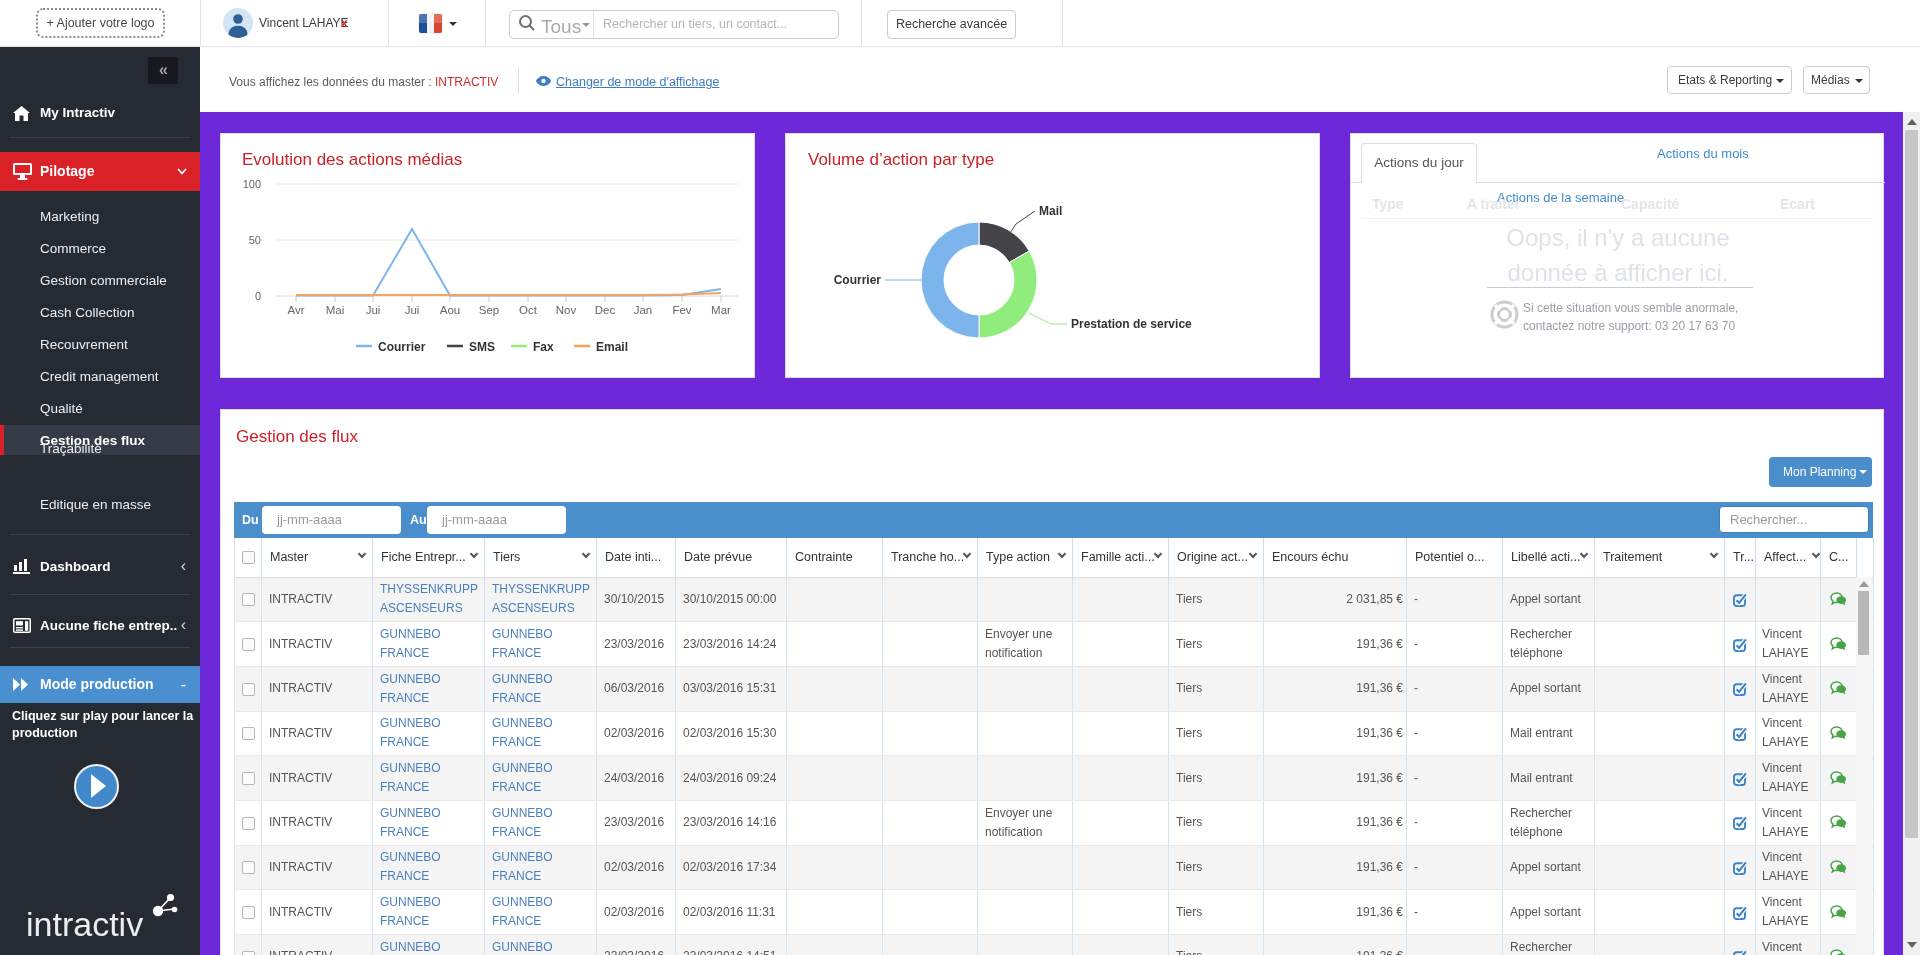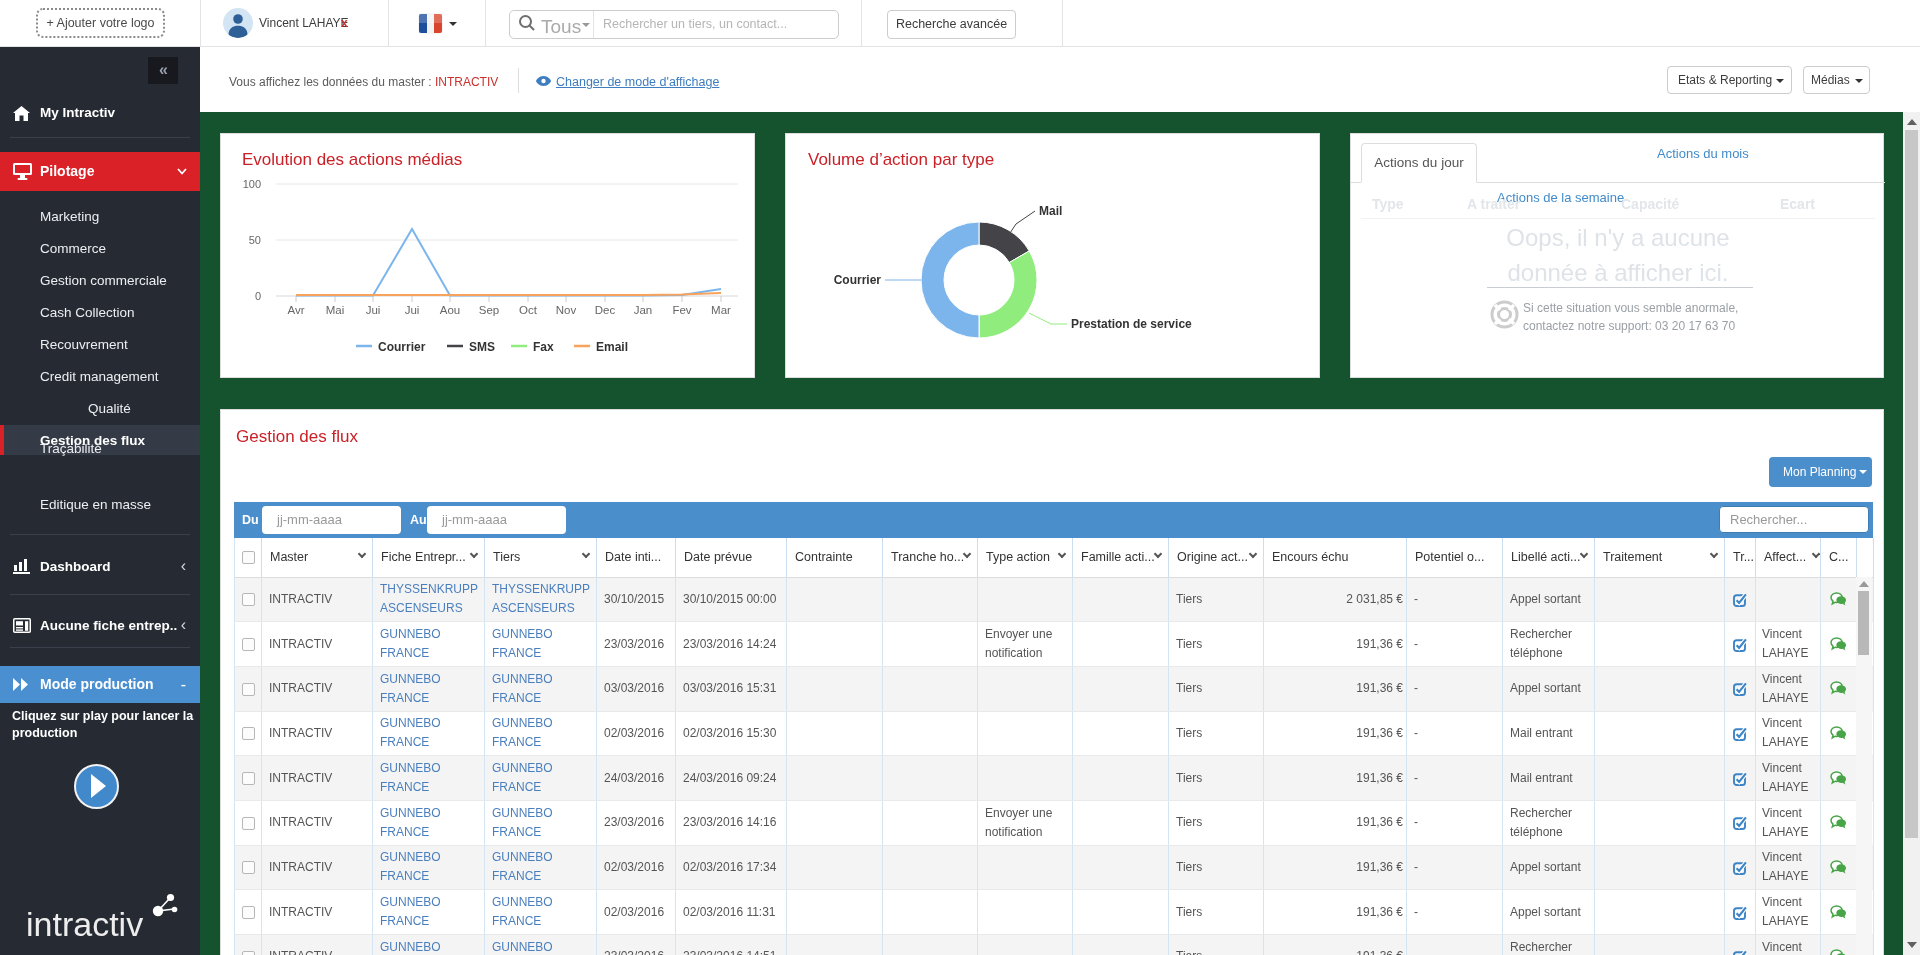--- a/index.html
+++ b/index.html
@@ -54,21 +54,21 @@
 #shsep { left:318px; top:21px; height:25px; width:1px; background:#ddd; }
 #chglink { left:356px; top:28px; font-size:12.5px; color:#3d7dc0; text-decoration:underline; }
 #etatsbtn { left:1467px; top:19px; width:125px; height:28px; border:1px solid #ccc; border-radius:4px; background:#fff;
   color:#3c3c3c; text-align:left; line-height:26px; padding-left:10px;}
 #mediasbtn { left:1603px; top:19px; width:67px; height:28px; border:1px solid #ccc; border-radius:4px; background:#fff;
   color:#3c3c3c; line-height:26px; padding-left:7px;}
 .btncaret { position:absolute; top:12px; border-top-color:#333; }
 #etatsbtn,#mediasbtn { font-size:12px; }
 
 
-#main { left:200px; top:112px; width:1703px; height:843px; background:#14532d; }
+#main { left:200px; top:112px; width:1703px; height:843px; background:#6d28d9; }
 .panel { position:absolute; background:#fff; border:1px solid #ddd; }
 #p1 { left:20px; top:21px; width:535px; height:245px; }
 #p2 { left:585px; top:21px; width:535px; height:245px; }
 #p3 { left:1150px; top:21px; width:534px; height:245px; }
 .ptitle { position:absolute; font-size:17px; color:#ca2027; }
 
 
 #tabbar { left:0px; top:48px; width:534px; height:1px; background:#ddd; }
 #tab1 { left:10px; top:9px; width:116px; height:40px; border:1px solid #ddd; border-bottom:1px solid #fff; border-radius:4px 4px 0 0; background:#fff;
   font-size:13.5px; color:#555; text-align:center; line-height:38px; }
@@ -172,21 +172,21 @@
     <svg class="abs" style="right:13px; top:16px;" width="10" height="7" viewBox="0 0 10 7">
           <path d="M1 1 L5 5.5 L9 1" fill="none" stroke="#fff" stroke-width="1.8"></path>
         </svg>
   </div>
   <div class="submenu abs" style="top:162px;">Marketing</div>
   <div class="submenu abs" style="top:194px;">Commerce</div>
   <div class="submenu abs" style="top:226px;">Gestion commerciale</div>
   <div class="submenu abs" style="top:258px;">Cash Collection</div>
   <div class="submenu abs" style="top:290px;">Recouvrement</div>
   <div class="submenu abs" style="top:322px;">Credit management</div>
-  <div class="submenu abs" style="top:354px;margin-left:48px;">Qualité</div>
+  <div class="submenu abs" style="top:354px;">Qualité</div>
   <div id="gflux" class="abs"></div>
   <div class="submenu abs" style="top:386px; font-weight:bold; color:#fff;">Gestion des flux</div>
   <div class="submenu abs" style="top:394px;">Traçabilité</div>
   <div class="submenu abs" style="top:450px;">Editique en masse</div>
   <div class="sidesep abs" style="top:487px;"></div>
   <div class="sideitem abs" style="top:512px;">
     <svg class="sideicon" style="top:0px;" width="17" height="15" viewBox="0 0 17 15">
           <rect x="0" y="13" width="17" height="2" fill="#fff"></rect>
           <rect x="1" y="6" width="3" height="6" fill="#fff"></rect>
           <rect x="6" y="3" width="3" height="9" fill="#fff"></rect>
@@ -457,21 +457,21 @@
                   <path d="M11 4.2 C8.4 4.2 6.3 5.9 6.3 8.1 C6.3 10.3 8.4 12 11 12 C11.5 12 12 11.9 12.5 11.8 L15.4 13.5 L14.6 10.9 C15.5 10.2 16 9.2 16 8.1 C16 5.9 13.7 4.2 11 4.2 Z" fill="#47a447"></path>
                 </svg>
               </td>
               <td style="padding:0;"></td>
             </tr>
       <tr class="g">
               <td style="text-align:center; padding:0;"><span class="cb"></span></td>
               <td>INTRACTIV</td>
               <td style="white-space:normal;"><a>GUNNEBO<br>FRANCE</a></td>
               <td style="white-space:normal;"><a>GUNNEBO<br>FRANCE</a></td>
-              <td>03/03/2016</td>
+              <td>06/03/2016</td>
               <td>03/03/2016 15:31</td>
               <td></td>
               <td></td>
               <td></td>
               <td></td>
               <td>Tiers</td>
               <td class="num">191,36 €</td>
               <td>-</td>
               <td>Appel sortant</td>
               <td></td>

